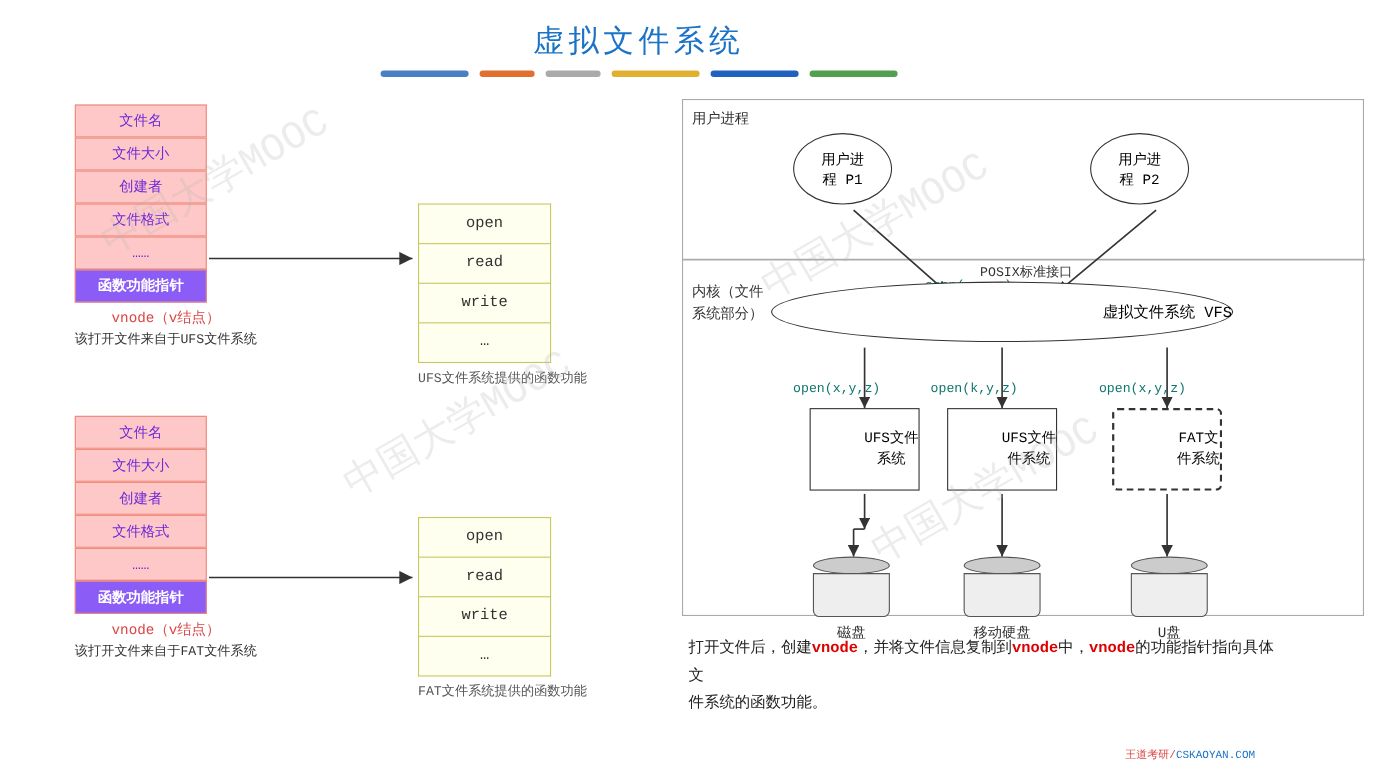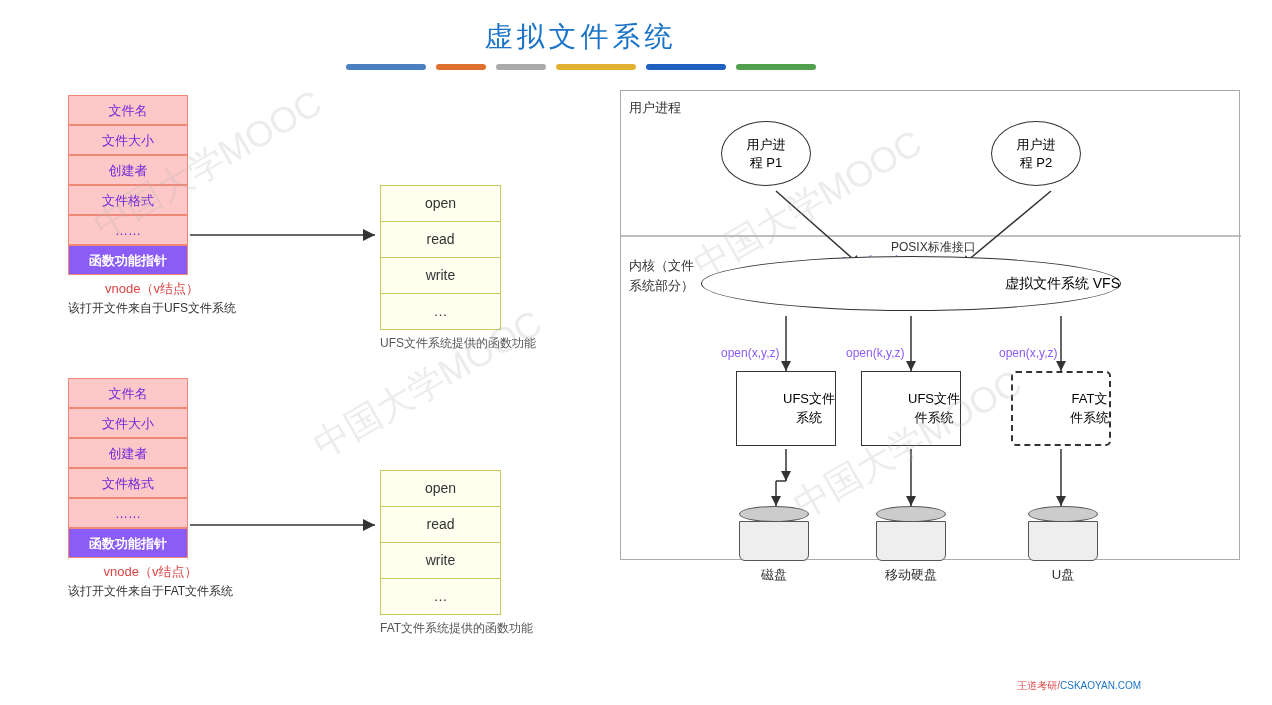--- a/index.html
+++ b/index.html
@@ -10,20 +10,21 @@
       height: 705px;
       overflow: hidden;
       position: relative;
     }
 
     .page-container {
       width: 1161px;
       height: 705px;
       position: relative;
       background: #fff;
+      font-family: Liberation Mono, monospace;
     }
 
     
     .main-title {
       text-align: center;
       font-size: 28px;
       color: #1a73c7;
       padding-top: 18px;
       letter-spacing: 4px;
       font-weight: normal;
@@ -243,21 +244,21 @@
     .posix-label {
       position: absolute;
       font-size: 12px;
       color: #333;
     }
 
     
     .open-label {
       position: absolute;
       font-size: 12px;
-      color: #8b5cf6;
+      color: #0f766e;
     }
 
     
     .bottom-text {
       position: absolute;
       left: 626px;
       top: 578px;
       font-size: 14px;
       color: #222;
       line-height: 1.8;
@@ -502,18 +503,23 @@
     </div>
 
     <div class="storage-cylinder" style="position:absolute;left:407px;top:415px;justify-content:center;">
       <div class="cylinder-top"></div>
       <div class="cylinder-body"></div>
       <div class="cylinder-label">U盘</div>
     </div>
 
   </div>
 
+  <div class="bottom-text">
+    <span>
+      打开文件后，创建<span class="vnode-highlight">vnode</span>，并将文件信息复制到<span class="vnode-highlight">vnode</span>中，<span class="vnode-highlight">vnode</span>的功能指针指向具体文<br>件系统的函数功能。
+    </span>
+  </div>
 
   <div class="brand-text">
     <span class="brand-red">王道考研/</span><span class="brand-blue">CSKAOYAN.COM</span>
   </div>
 
 </div>
 
 </body></html>

